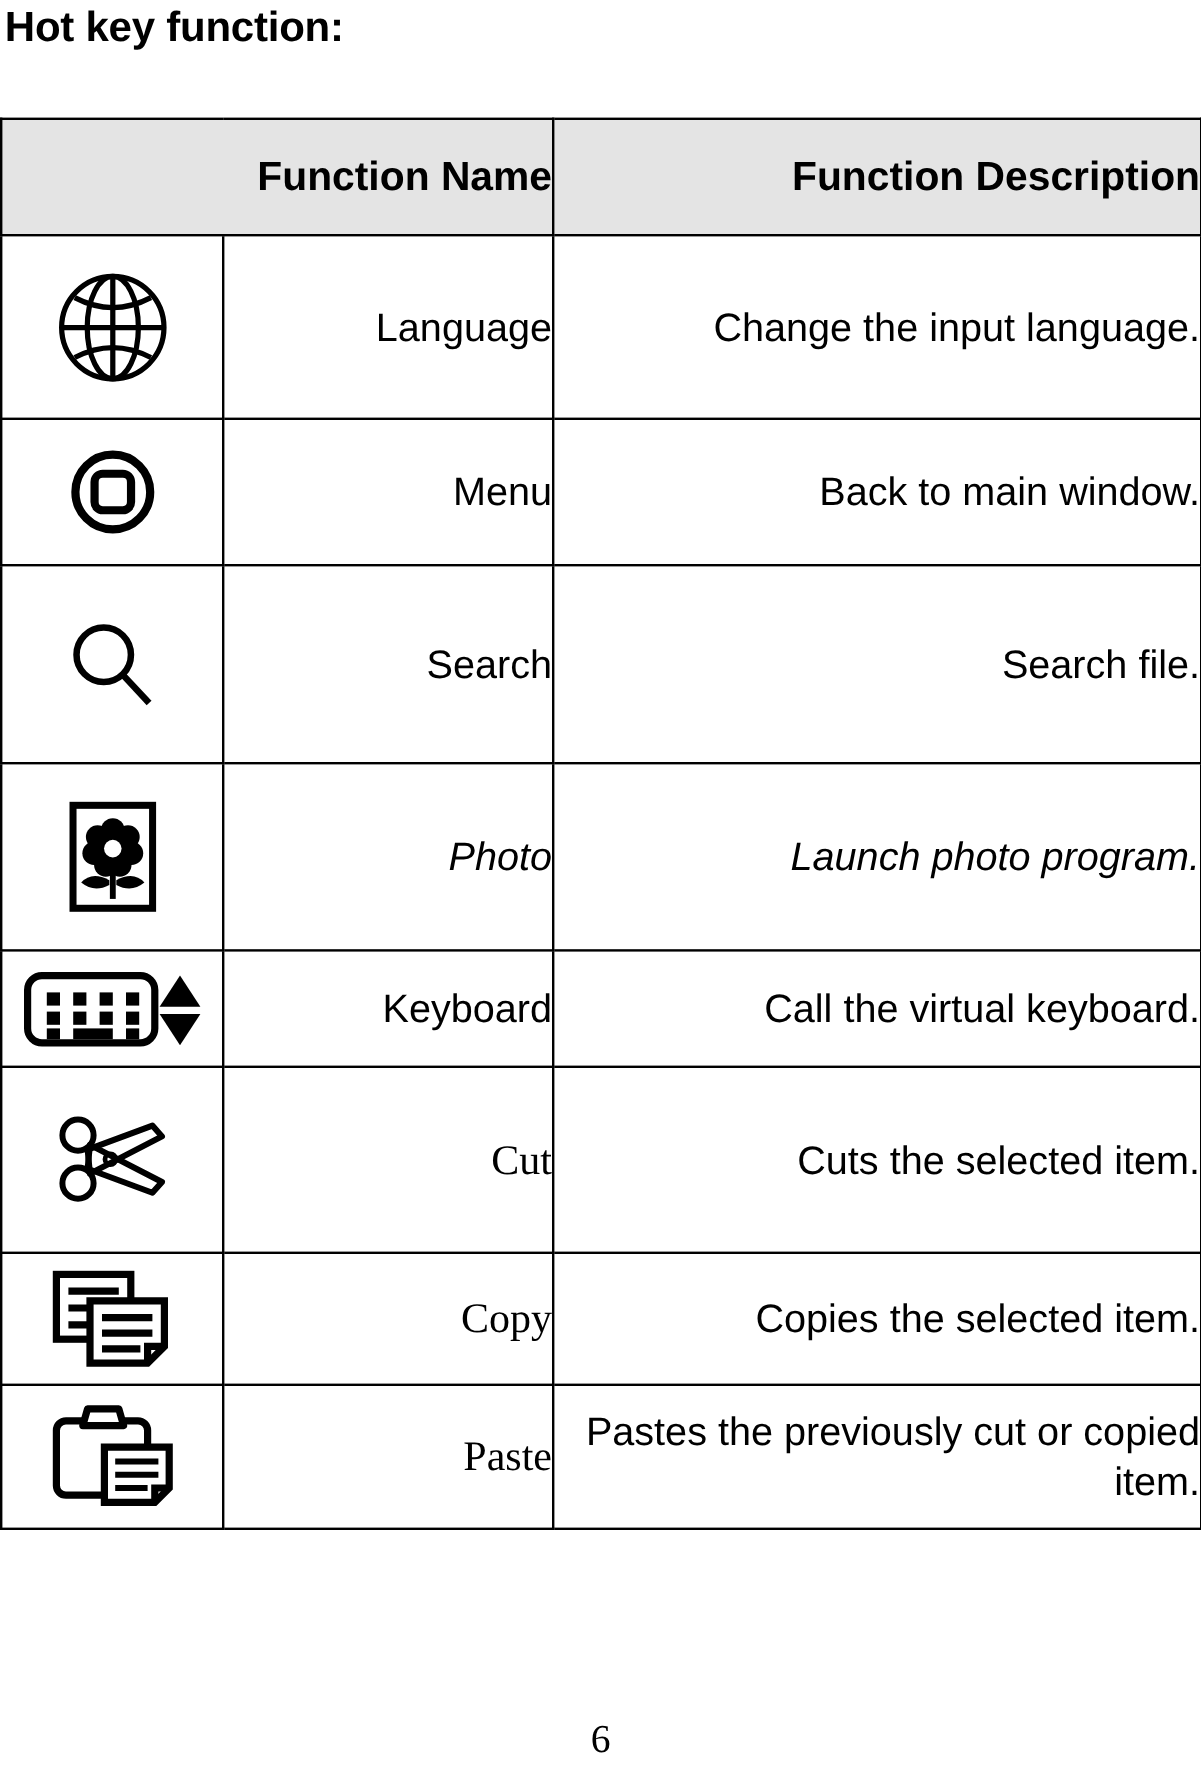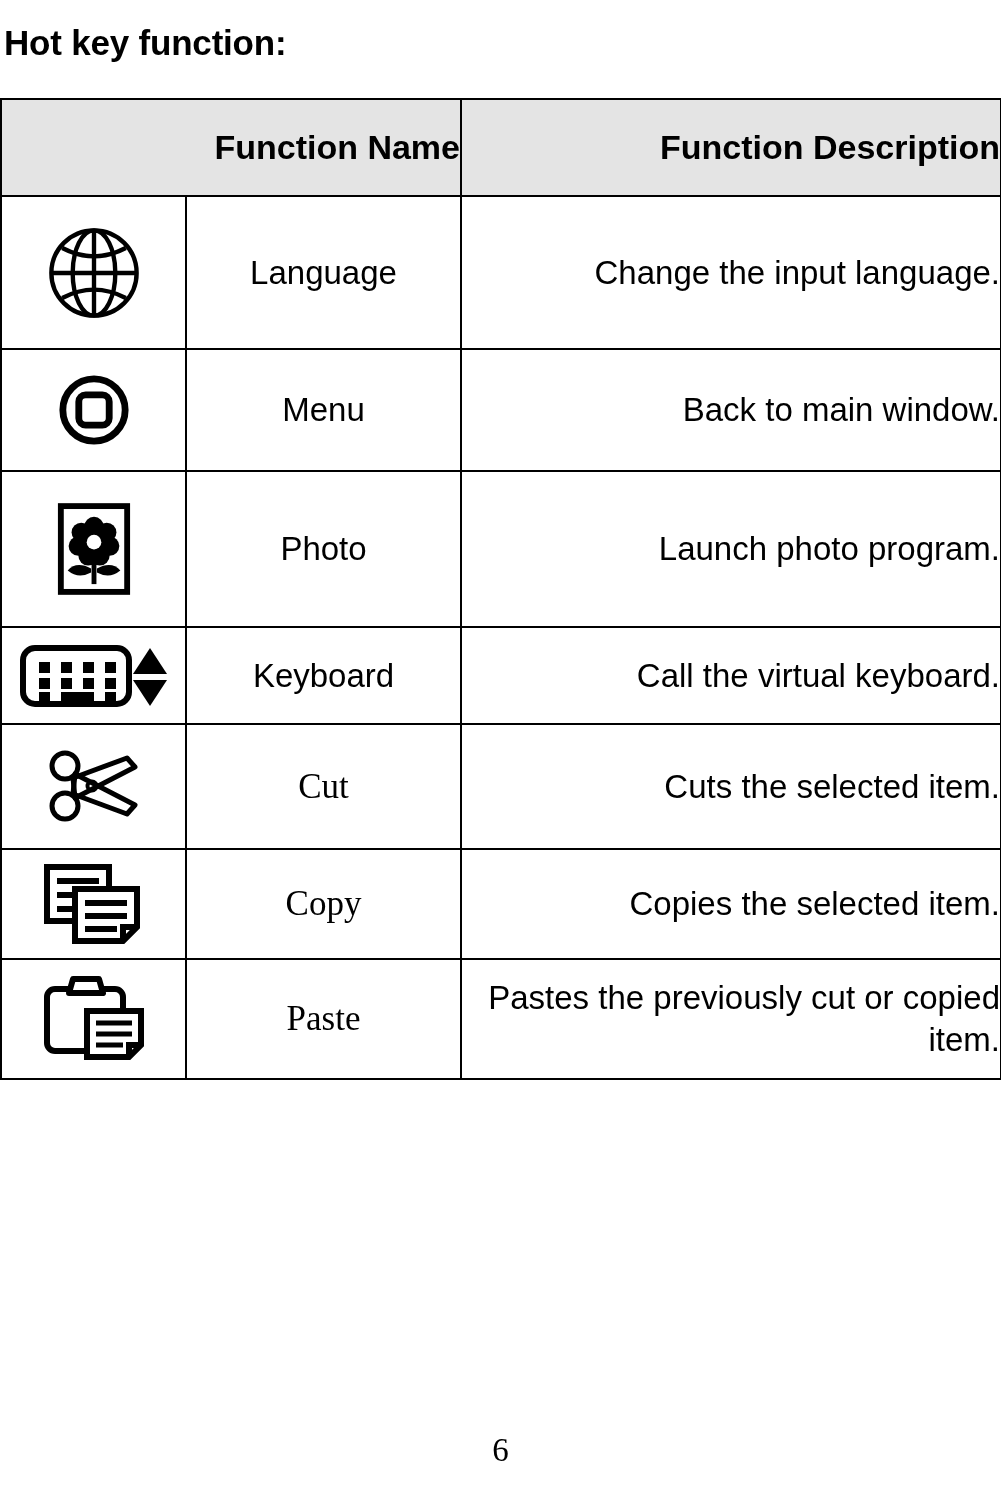--- a/index.html
+++ b/index.html
@@ -20,21 +20,20 @@
   #page-heading {
     position: absolute;
     left: 4px;
     top: 2px;
     font-family: "Liberation Sans", sans-serif;
     font-weight: bold;
     font-size: 35px;
     line-height: 42px;
     letter-spacing: -0.2px;
     white-space: nowrap;
-    margin-top: 20px;
   }
 
   
   #hotkey-table {
     position: absolute;
     left: 0px;
     top: 98px;
     width: 1000px;
     border-collapse: collapse;
     table-layout: fixed;
@@ -61,21 +60,21 @@
   col.c-icon { width: 185px; }
   col.c-name { width: 275px; }
   col.c-desc { width: 540px; }
 
   
   .icon-cell {
     text-align: center;
     padding: 0;
   }
   .name-cell {
-    text-align: center;
+    text-align: right;
     font-size: 33px;
     font-family: "Liberation Sans", sans-serif;
     padding: 0 6px;
     white-space: nowrap;
   }
   .name-cell.serif {
     font-family: "Liberation Serif", serif;
     font-size: 35px;
   }
   .desc-cell {
@@ -83,24 +82,24 @@
     font-size: 33px;
     line-height: 42px;
     font-family: "Liberation Sans", sans-serif;
     padding: 0 10px 0 28px;
   }
 
   
   .r-language   { height: 153px; }
   .r-menu       { height: 122px; }
   .r-search     { height: 165px; }
-  .r-photo      { height: 156px; }
+  .r-photo      { height: 156px; font-style: italic; }
   .r-screenshot { height: 145px; }
   .r-keyboard   { height: 97px; }
-  .r-cut        { height: 125px; padding-left: 16px; }
+  .r-cut        { height: 155px; padding-left: 16px; }
   .r-copy       { height: 110px; }
   .r-paste      { height: 120px; padding-left: 19px; }
 
   
   .ico {
     display: inline-block;
     vertical-align: middle;
     line-height: 0;
   }
 
@@ -161,20 +160,34 @@
           <svg width="76" height="76" viewBox="0 0 100 100" aria-hidden="true">
             <circle cx="50" cy="50" r="41" fill="none" stroke="#000" stroke-width="9"></circle>
             <rect x="30" y="30" width="40" height="40" rx="9" ry="9" fill="none" stroke="#000" stroke-width="9"></rect>
           </svg>
         </span>
       </td>
       <td class="name-cell">Menu</td>
       <td class="desc-cell">Back to main window.</td>
     </tr>
 
+    <tr class="r-search">
+      <td class="icon-cell">
+        <span class="ico">
+          <svg width="84" height="84" viewBox="0 0 100 100" aria-hidden="true">
+            <g fill="none" stroke="#000" stroke-width="6.5" stroke-linecap="butt">
+              <circle cx="41" cy="40" r="27"></circle>
+              <line x1="60" y1="60" x2="86" y2="88"></line>
+            </g>
+          </svg>
+        </span>
+      </td>
+      <td class="name-cell">Search</td>
+      <td class="desc-cell">Search file.</td>
+    </tr>
 
     <tr class="r-photo">
       <td class="icon-cell">
         <span class="ico">
           <svg width="78" height="98" viewBox="0 0 80 100" aria-hidden="true">
             <rect x="6" y="6" width="68" height="88" fill="none" stroke="#000" stroke-width="6"></rect>
             <g fill="#000">
 
               <circle cx="40" cy="27" r="10"></circle>
               <circle cx="53" cy="33" r="10"></circle>

